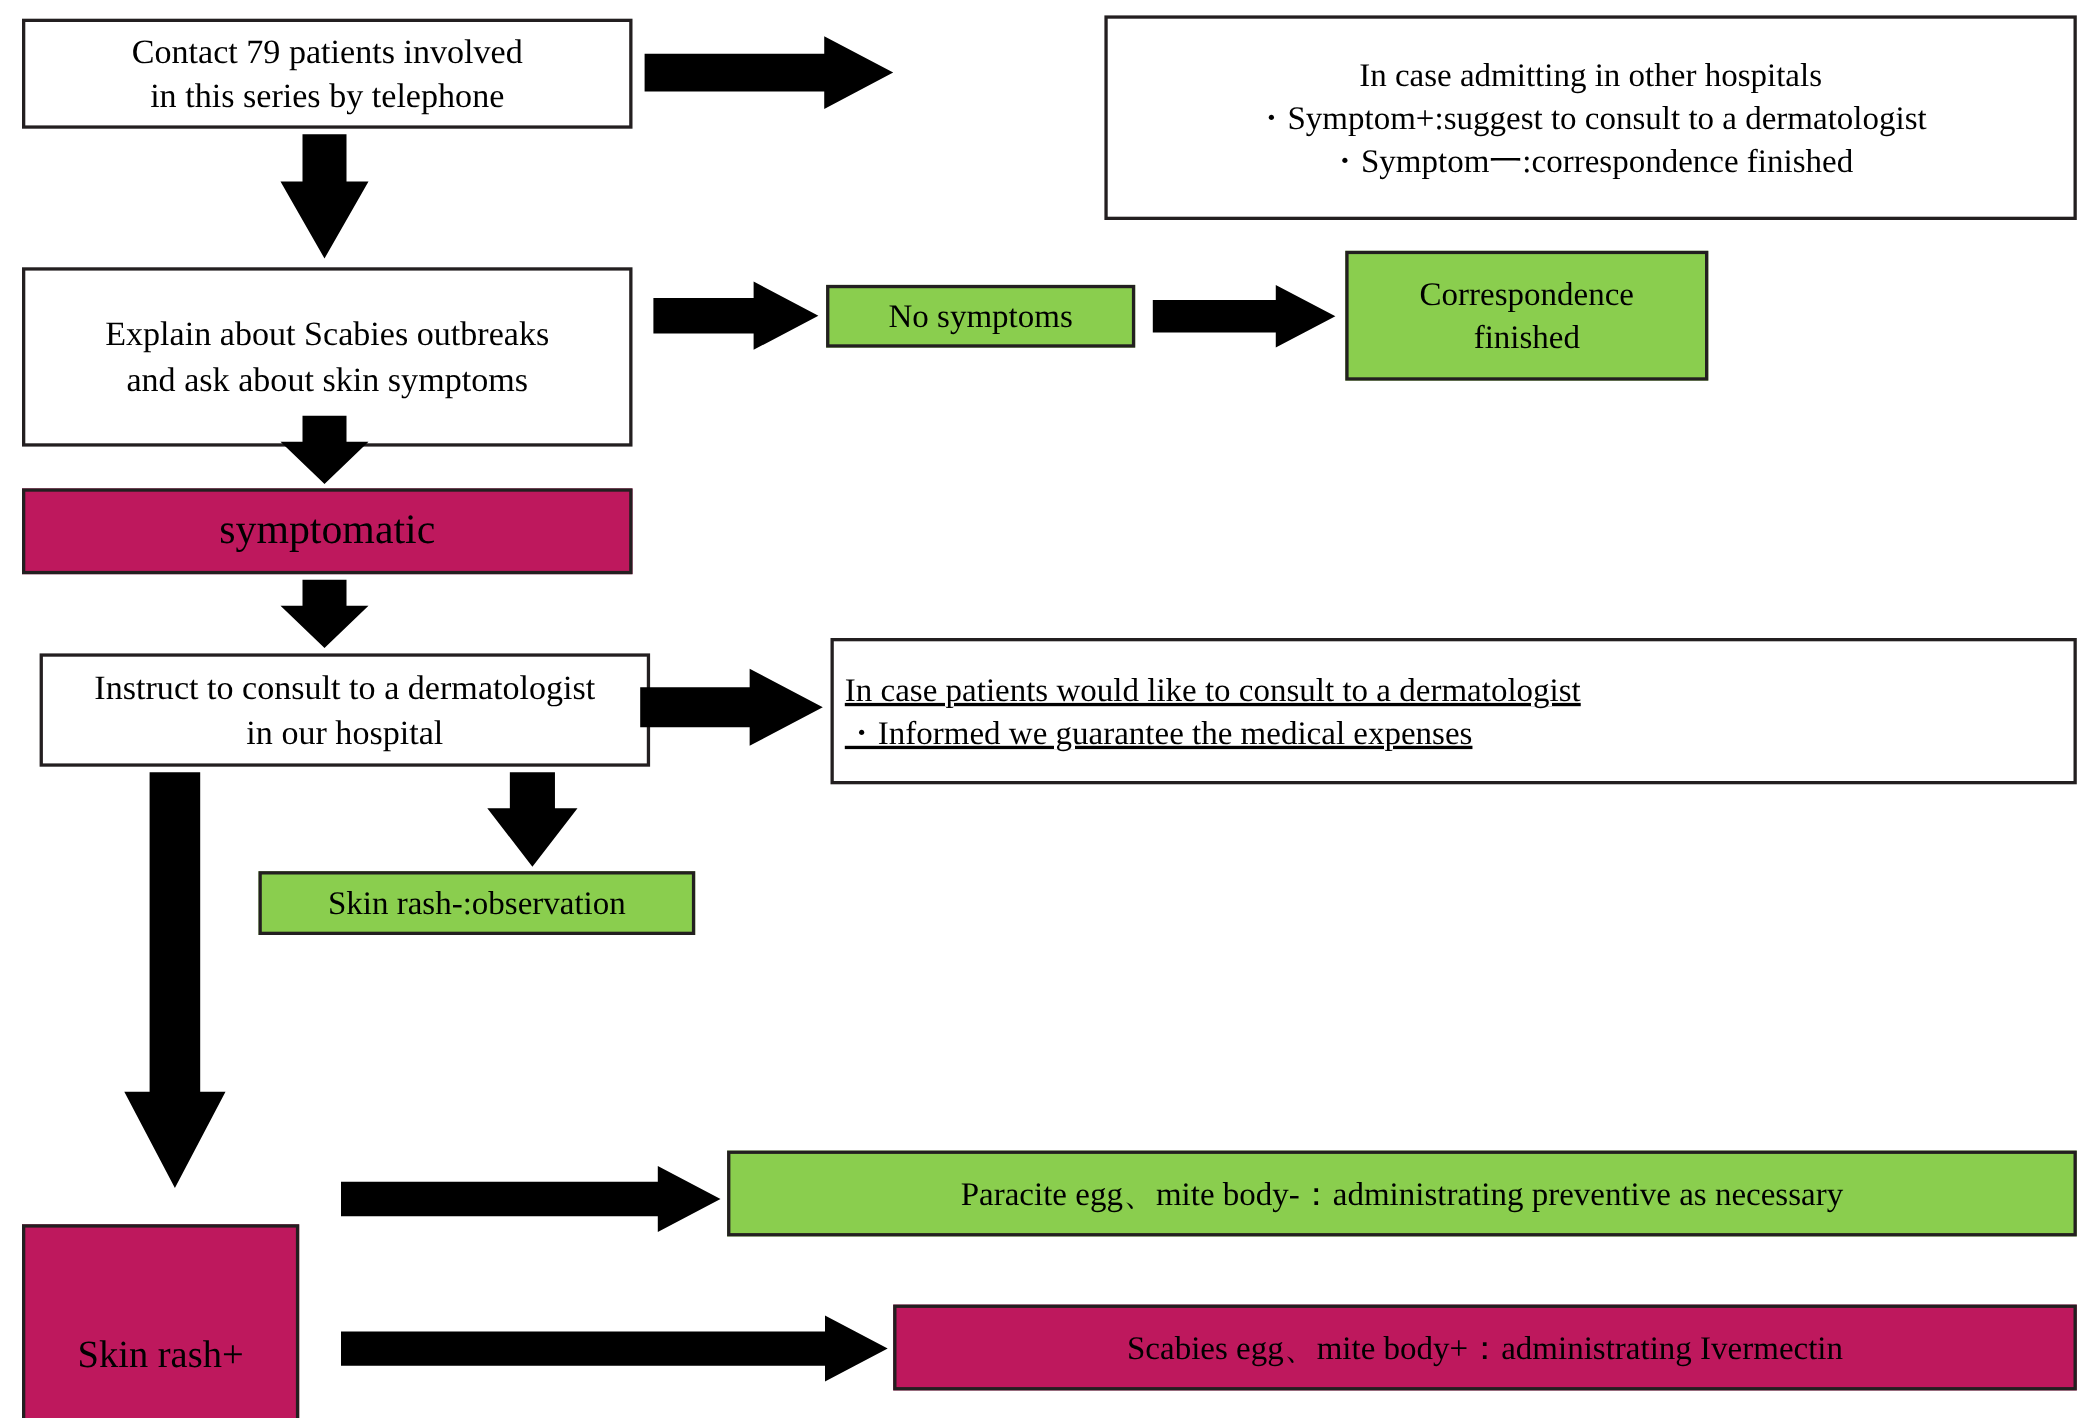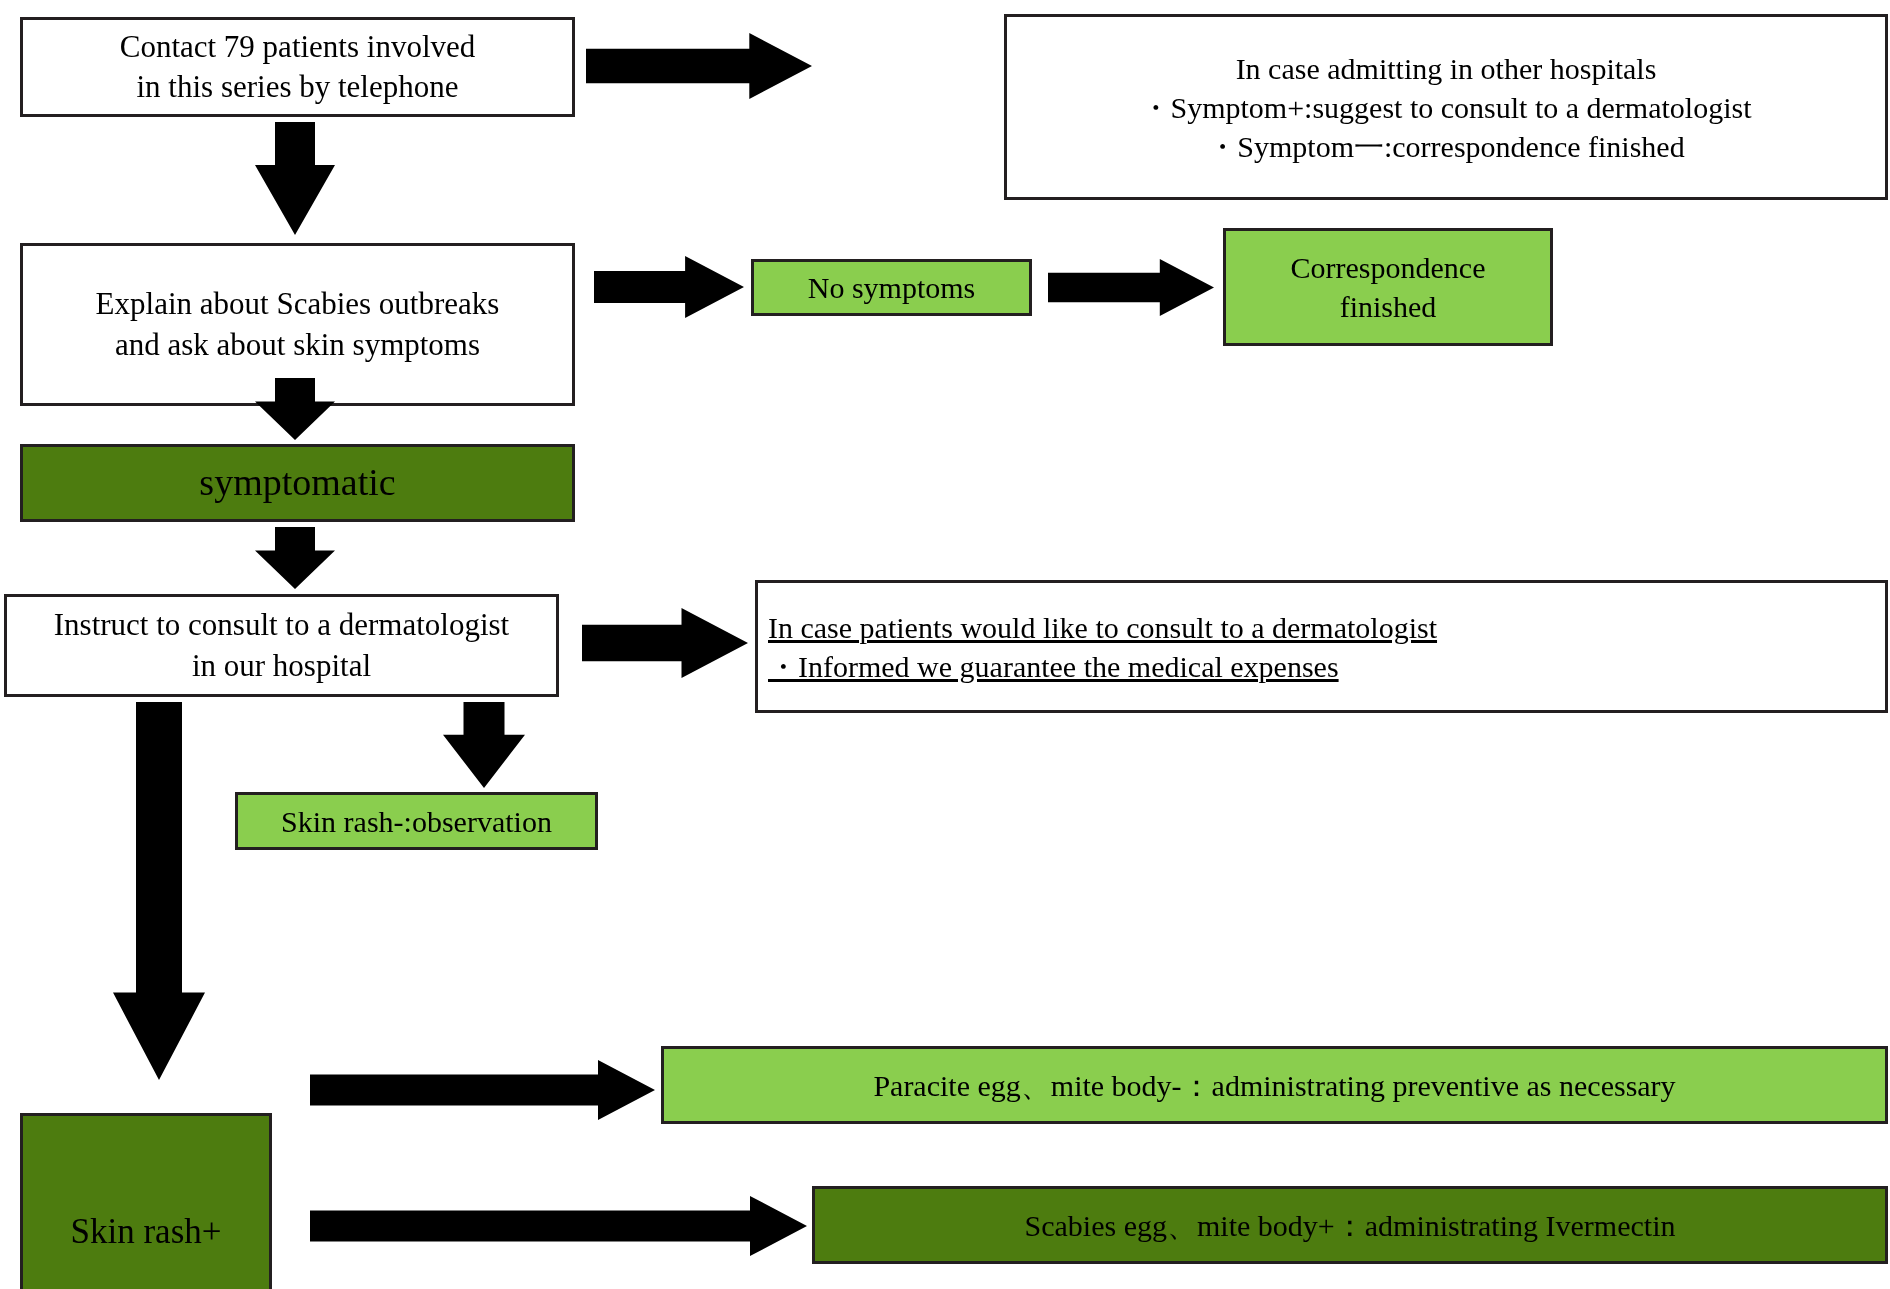--- a/index.html
+++ b/index.html
@@ -23,21 +23,21 @@
     align-items: center;
     justify-content: center;
     text-align: center;
     color: #000000;
     line-height: 1.30;
     padding: 4px 10px;
     white-space: pre-line;
   }
   .node.white { background: #ffffff; }
   .node.green { background: #8ACE4E; }
-  .node.red   { background: #4d7c0f; }
+  .node.red   { background: #be185d; }
 
   .node.left-align {
     justify-content: flex-start;
     text-align: left;
     text-decoration: underline;
   }
 
   .arrow {
     position: absolute;
     display: block;
@@ -53,25 +53,25 @@
 in this series by telephone</div>
       <div class="node white" style="left: 1004px; top: 14px; width: 884px; height: 186px; font-size: 30px;">In case admitting in other hospitals
 ・Symptom+:suggest to consult to a dermatologist
 ・Symptom一:correspondence finished</div>
       <div class="node white" style="left: 20px; top: 243px; width: 555px; height: 163px; font-size: 31px;">Explain about Scabies outbreaks
 and ask about skin symptoms</div>
       <div class="node green" style="left: 751px; top: 259px; width: 281px; height: 57px; font-size: 30px;">No symptoms</div>
       <div class="node green" style="left: 1223px; top: 228px; width: 330px; height: 118px; font-size: 30px;">Correspondence
 finished</div>
       <div class="node red" style="left: 20px; top: 444px; width: 555px; height: 78px; font-size: 38px;">symptomatic</div>
-      <div class="node white" style="left: 4px; top: 594px; width: 555px; height: 103px; font-size: 31px;">Instruct to consult to a dermatologist
+      <div class="node white" style="left: 36px; top: 594px; width: 555px; height: 103px; font-size: 31px;">Instruct to consult to a dermatologist
 in our hospital</div>
       <div class="node white left-align" style="left: 755px; top: 580px; width: 1133px; height: 133px; font-size: 30px;">In case patients would like to consult to a dermatologist
 ・Informed we guarantee the medical expenses</div>
-      <div class="node green" style="left: 235px; top: 792px; width: 363px; height: 58px; font-size: 30px;">Skin rash-:observation</div>
+      <div class="node green" style="left: 235px; top: 792px; width: 397px; height: 58px; font-size: 30px;">Skin rash-:observation</div>
       <div class="node red" style="left: 20px; top: 1086px; width: 252px; height: 237px; font-size: 35px; margin-top: 27px;">Skin rash+</div>
       <div class="node green" style="left: 661px; top: 1046px; width: 1227px; height: 78px; font-size: 30px;">Paracite egg、mite body-：administrating preventive as necessary</div>
       <div class="node red" style="left: 812px; top: 1186px; width: 1076px; height: 78px; font-size: 30px;">Scabies egg、mite body+：administrating Ivermectin</div>
     </div>
   <div id="arrows-layer">
       <div class="arrow" style="left: 586px; top: 33px; width: 226px; height: 66px;">
         <svg width="226" height="66" viewBox="0 0 226 66">
           <polygon points="0.0,15.8 163.3,15.8 163.3,0.0 226.0,33.0 163.3,66.0 163.3,50.2 0.0,50.2" fill="#000000"></polygon>
         </svg>
       </div>

